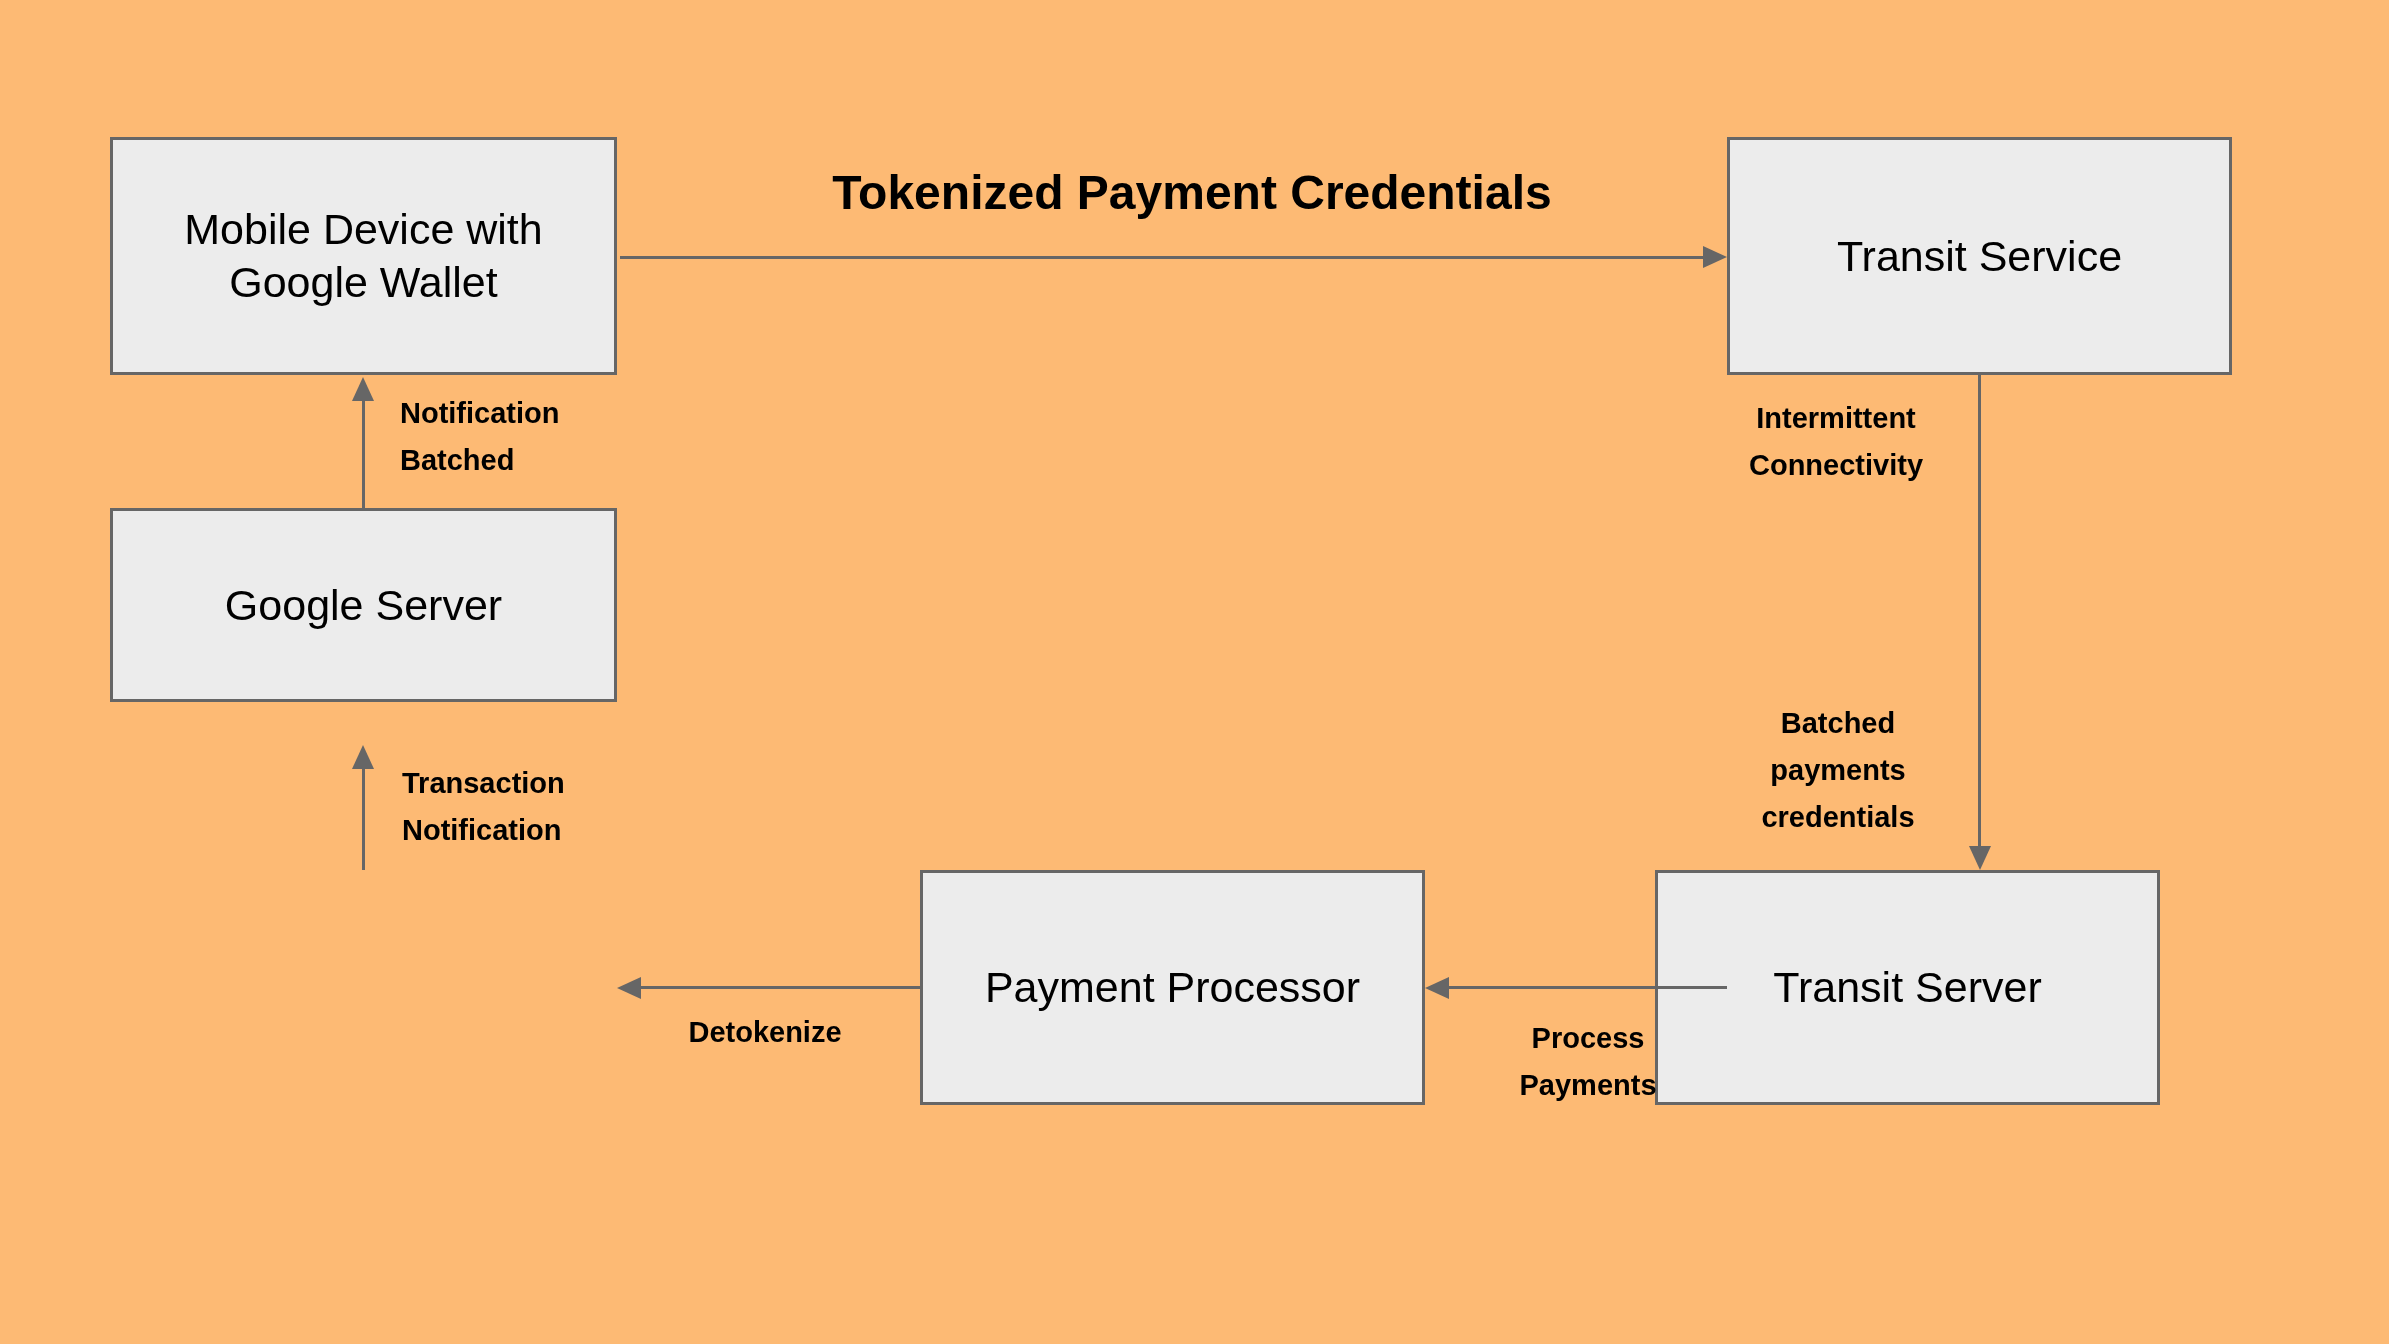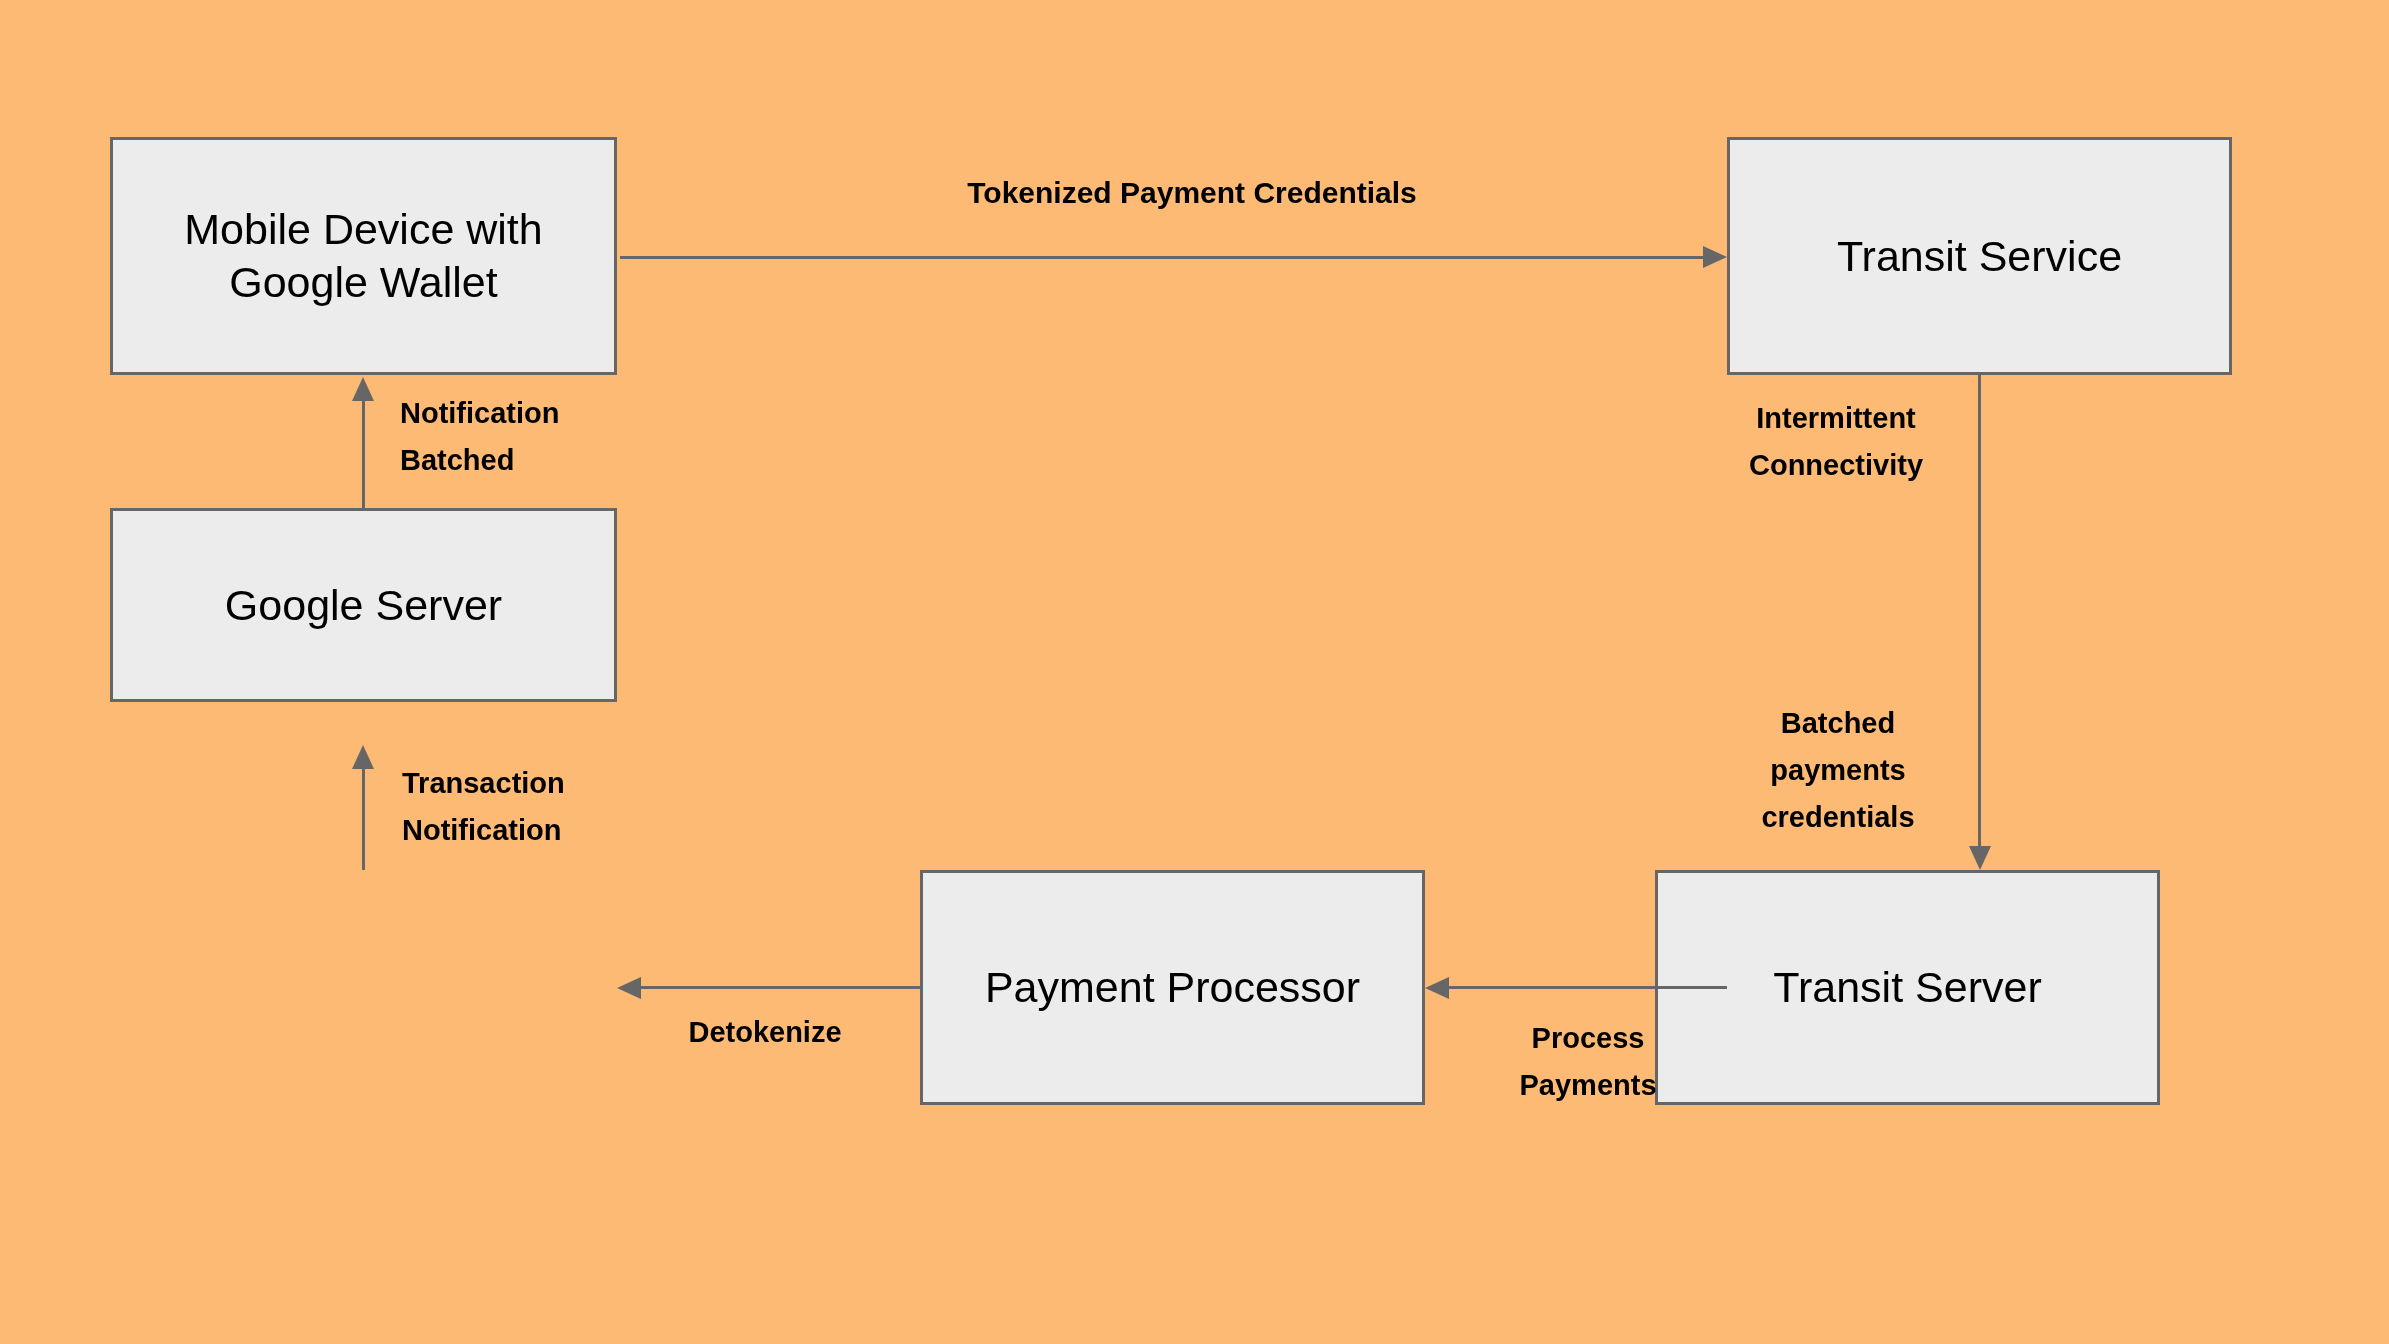--- a/index.html
+++ b/index.html
@@ -27,21 +27,21 @@
   .node .nl{display:block;}
   .edge-label{
     position:absolute;
     color:#000000;
     font-weight:bold;
     font-size:29px;
     line-height:47px;
     white-space:nowrap;
   }
   .edge-label.centered{transform:translateX(-50%);text-align:center;}
-  .edge-label.title{font-size:30px;line-height:50px;}
+  .edge-label.title{font-size:48px;line-height:50px;}
   .edge-label .ll{display:block;}
   .shaft{position:absolute;background:#666666;}
   .head{position:absolute;width:0;height:0;}
   .head.right{border-top:11px solid transparent;border-bottom:11px solid transparent;border-left:24px solid #666666;}
   .head.left {border-top:11px solid transparent;border-bottom:11px solid transparent;border-right:24px solid #666666;}
   .head.up   {border-left:11px solid transparent;border-right:11px solid transparent;border-bottom:24px solid #666666;}
   .head.down {border-left:11px solid transparent;border-right:11px solid transparent;border-top:24px solid #666666;}
 </style>
 </head>
 <body>

